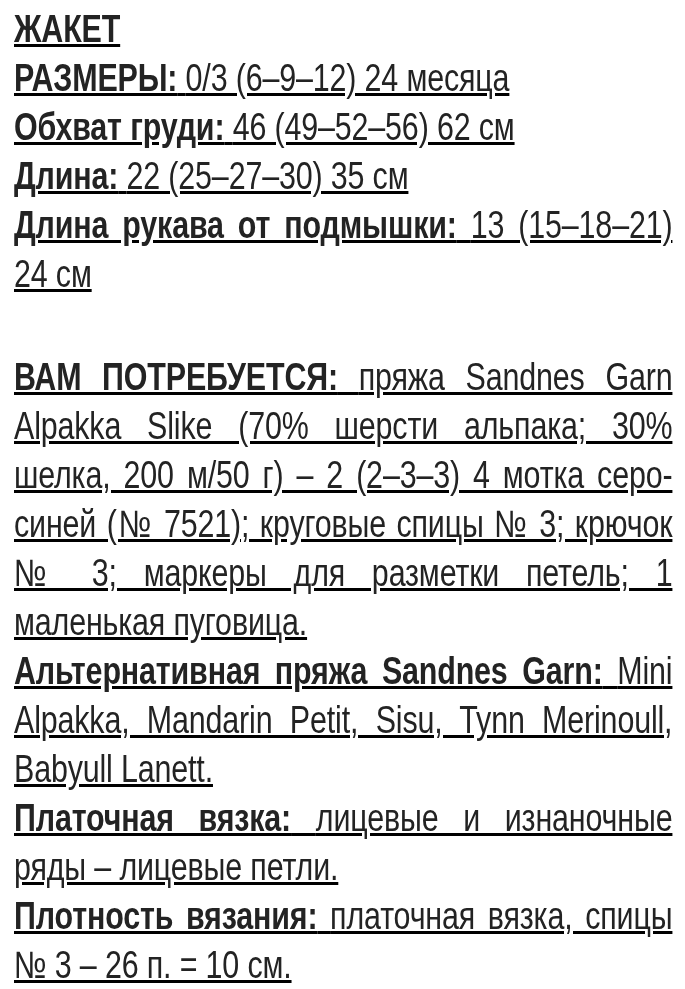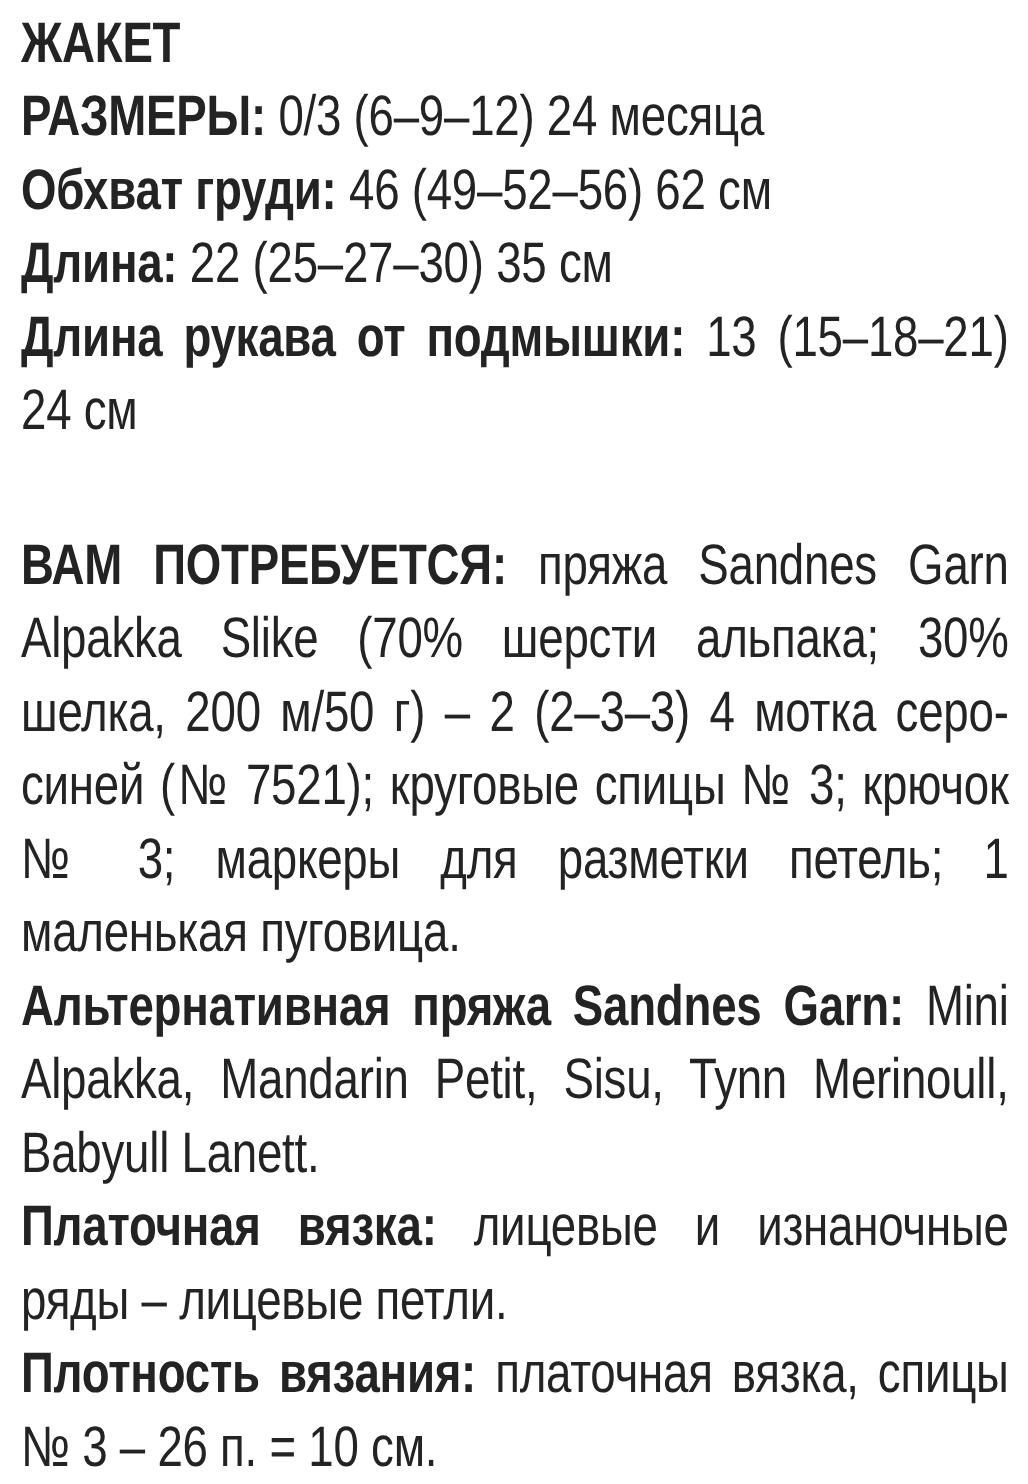--- a/index.html
+++ b/index.html
@@ -7,20 +7,21 @@
     padding: 0;
   }
   body {
     width: 685px;
     height: 989px;
     background: #ffffff;
     overflow: hidden;
   }
   .doc {
     padding: 5px 12px 0 14px;
+    text-decoration: underline;
   }
   
   .condense {
     width: 822px;
     transform: scaleX(0.801);
     transform-origin: 0 0;
   }
   .para {
     margin: 0;
     font-family: "Liberation Sans", sans-serif;

